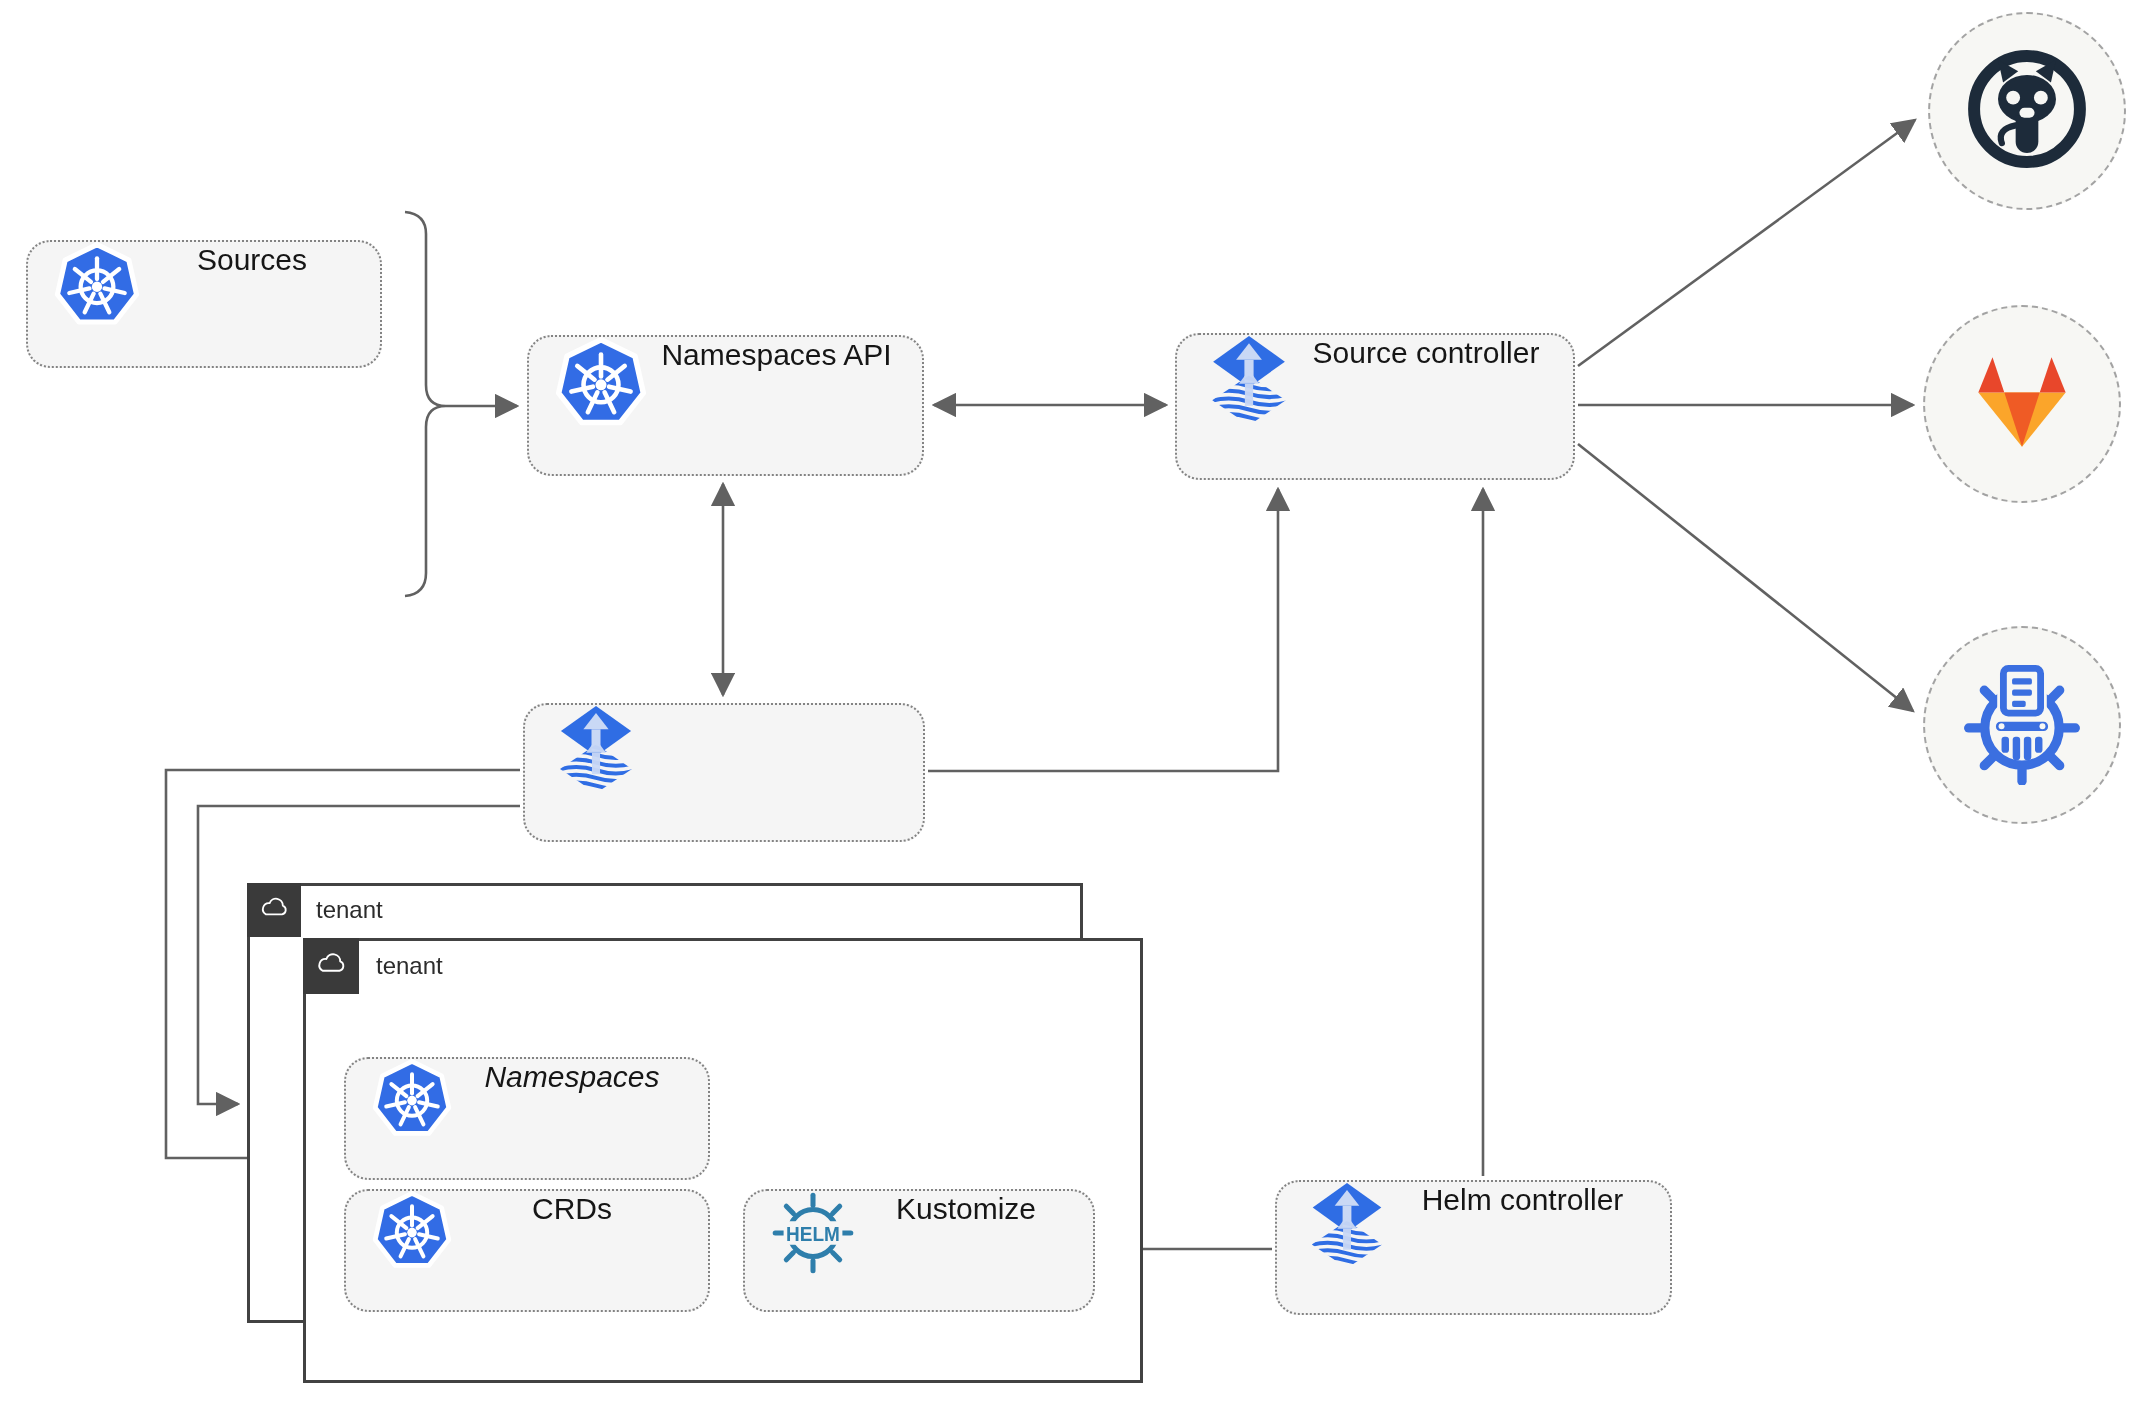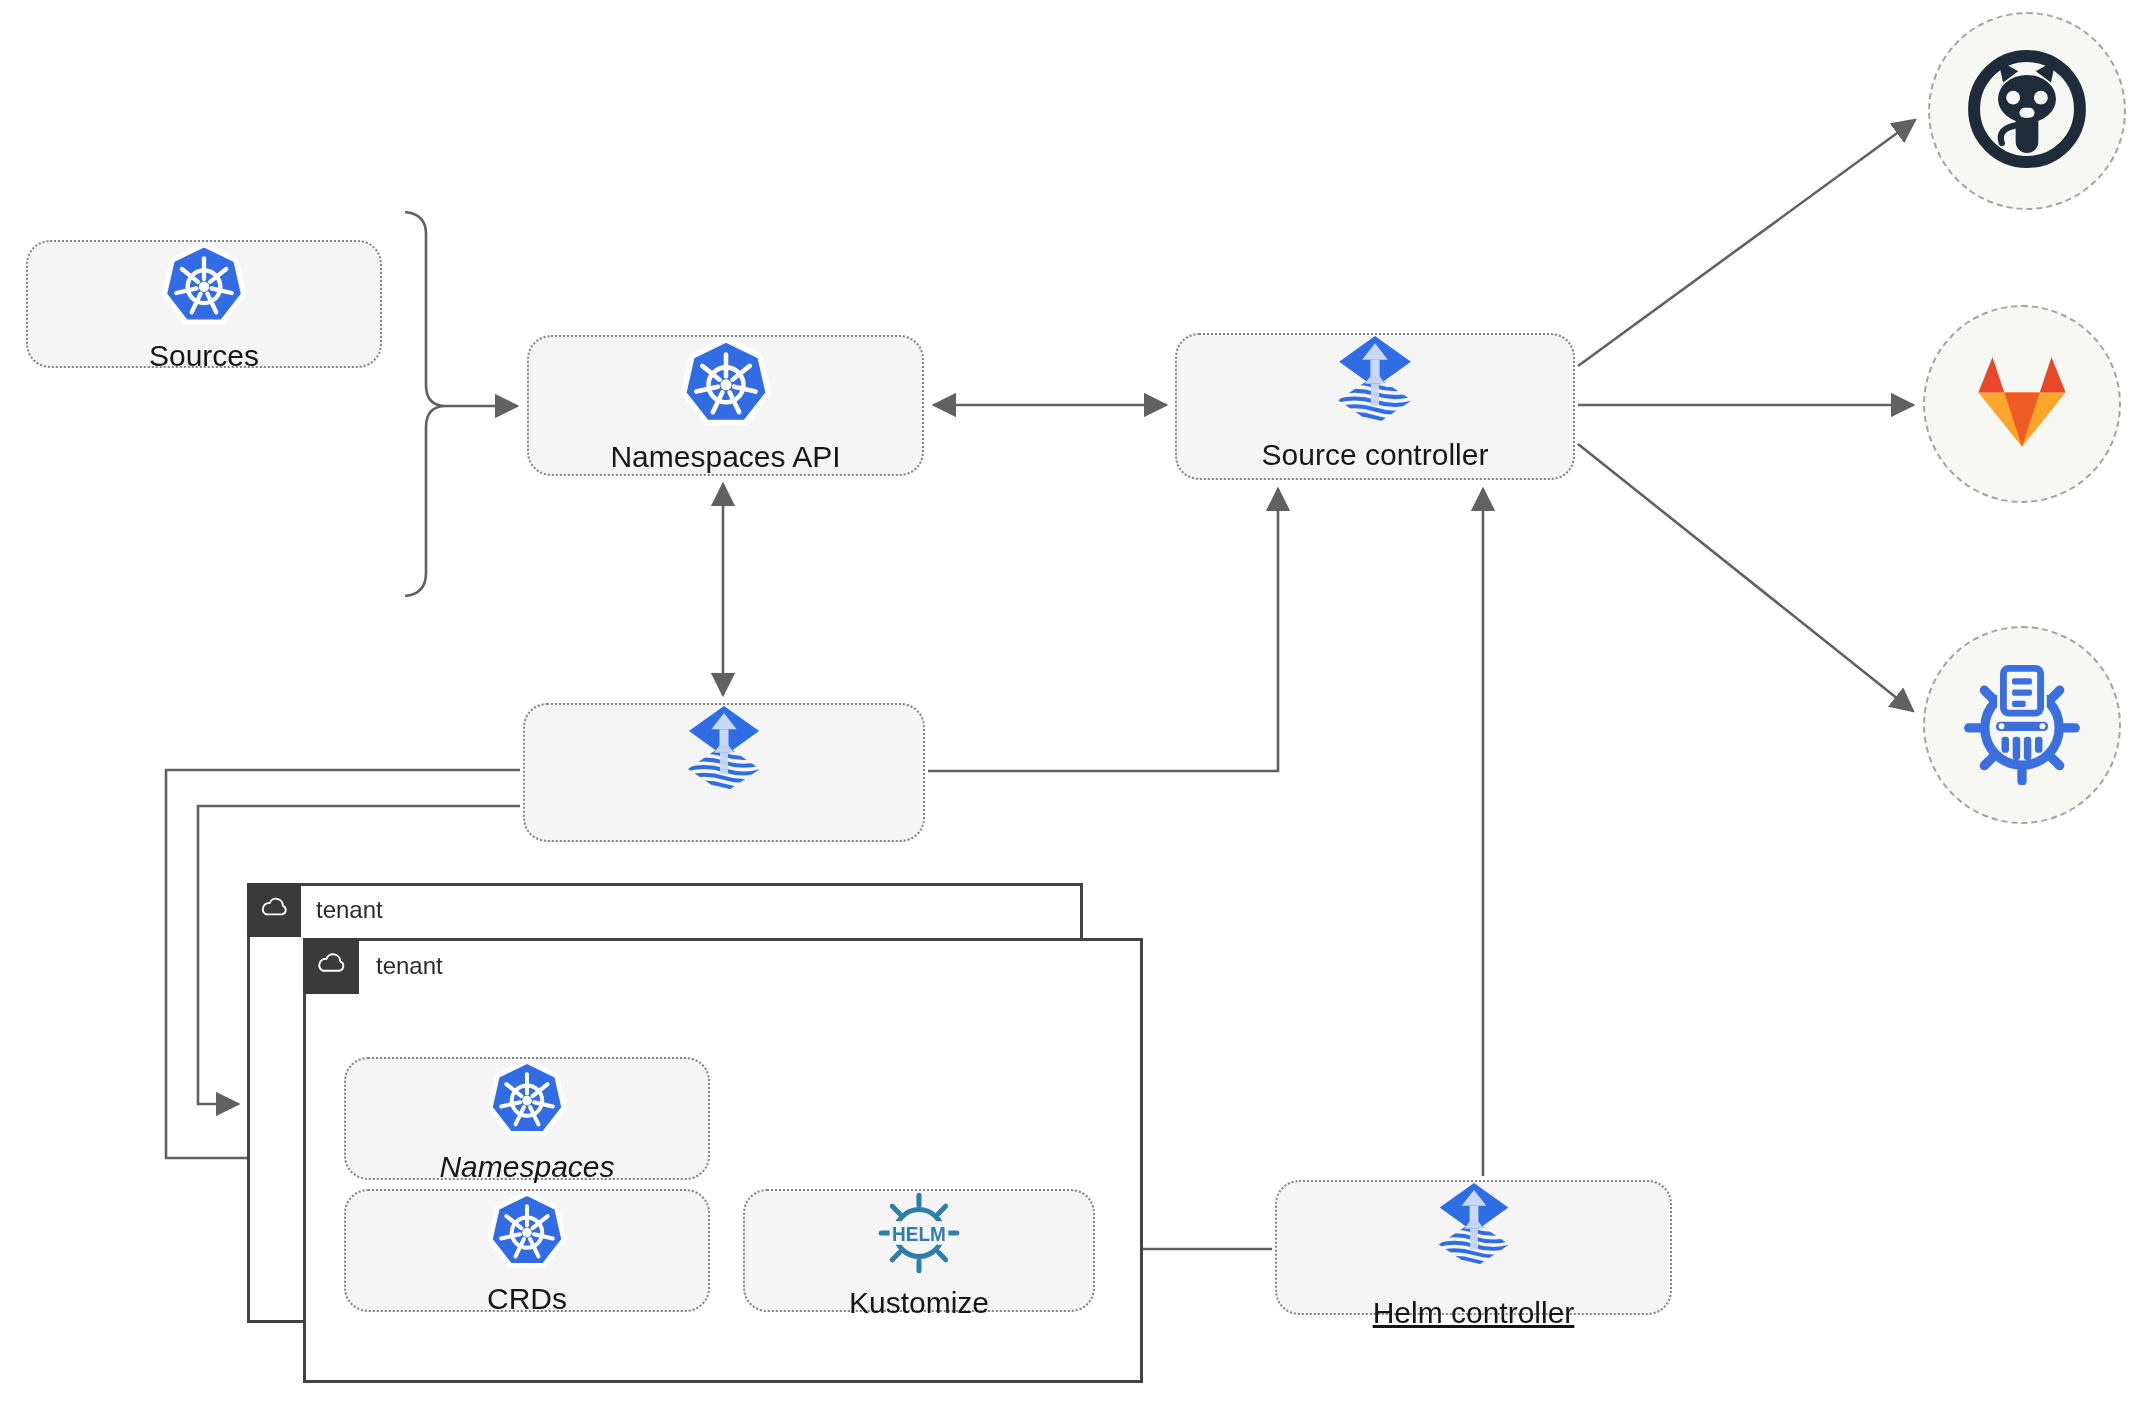--- a/index.html
+++ b/index.html
@@ -1,22 +1,22 @@
 <!DOCTYPE html>
 <html style="--kubernetes-blue: #326ce5; --flux-blue: #2f6de4; --flux-arrow-light: #c9d8f5; --helm-teal: #2e7eab; --chartmuseum-blue: #3b6fe0; --github-dark: #1d2b3a; --gitlab-red-orange: #e8472b; --gitlab-orange: #ef5b25; --gitlab-light-orange: #fba52a; --connector-gray: #616161; --node-fill: #f5f5f5; --node-border: #838383; --tenant-border: #424242; --tenant-header-bg: #3a3a3a; --endpoint-fill: #f7f7f4; --endpoint-border: #a3a3a3; --label-color: #161616;"><head>
 <meta charset="utf-8">
 <style>
   html,body{margin:0;padding:0;background:#fff;}
   .canvas{position:relative;width:2144px;height:1407px;background:#ffffff;overflow:hidden;
           font-family:"Liberation Sans", sans-serif;color:var(--label-color,#161616);}
 
   
-  .node{position:absolute;display:flex;align-items:center;box-sizing:border-box;
+  .node{position:absolute;display:flex;align-items:flex-start;box-sizing:border-box;
         background:var(--node-fill,#f5f5f5);border:2.4px dotted var(--node-border,#838383);
-        border-radius:24px;padding:0 26px;gap:10px;flex-direction:column;}
+        border-radius:24px;padding:0 26px;gap:10px;}
   .node .label{flex:1;text-align:center;font-size:30px;line-height:1.22;color:var(--label-color,#161616);}
   .node .icon{flex:0 0 auto;display:flex;align-items:center;justify-content:center;}
 
   
   .tenant{position:absolute;box-sizing:border-box;background:#ffffff;
           border:3px solid var(--tenant-border,#424242);}
   .tenant-head{position:absolute;top:-3px;left:-3px;background:var(--tenant-header-bg,#3a3a3a);
                display:flex;align-items:center;justify-content:center;}
   .tenant-label{position:absolute;display:flex;align-items:center;font-size:24px;color:#2c2c2c;}
 
@@ -216,21 +216,21 @@
       <span class="label">Kustomize</span>
     </div>
   </div>
 
   <div class="node" style="left:1275px;top:1180px;width:397px;height:135px;">
     <span class="icon">
       <svg width="88" height="88" viewBox="0 0 100 100">
           <use href="#sym-flux"></use>
         </svg>
     </span>
-    <span class="label" style="max-width:220px;margin:15px auto;text-decoration:underline;">Helm controller</span>
+    <span class="label" style="max-width:220px;margin:0 auto;">Helm controller</span>
   </div>
 
   <div class="endpoint" style="left:1928px;top:12px;width:198px;height:198px;">
     <span>
       <svg width="126" height="126" viewBox="0 0 100 100">
         <circle class="c-gh-stroke" cx="50" cy="50" r="42" fill="none" stroke-width="9.5"></circle>
         <g class="c-gh">
           <polygon points="31,29 27,11 43,20"></polygon>
           <polygon points="69,29 73,11 57,20"></polygon>
           <ellipse cx="50" cy="42" rx="23" ry="19"></ellipse>

